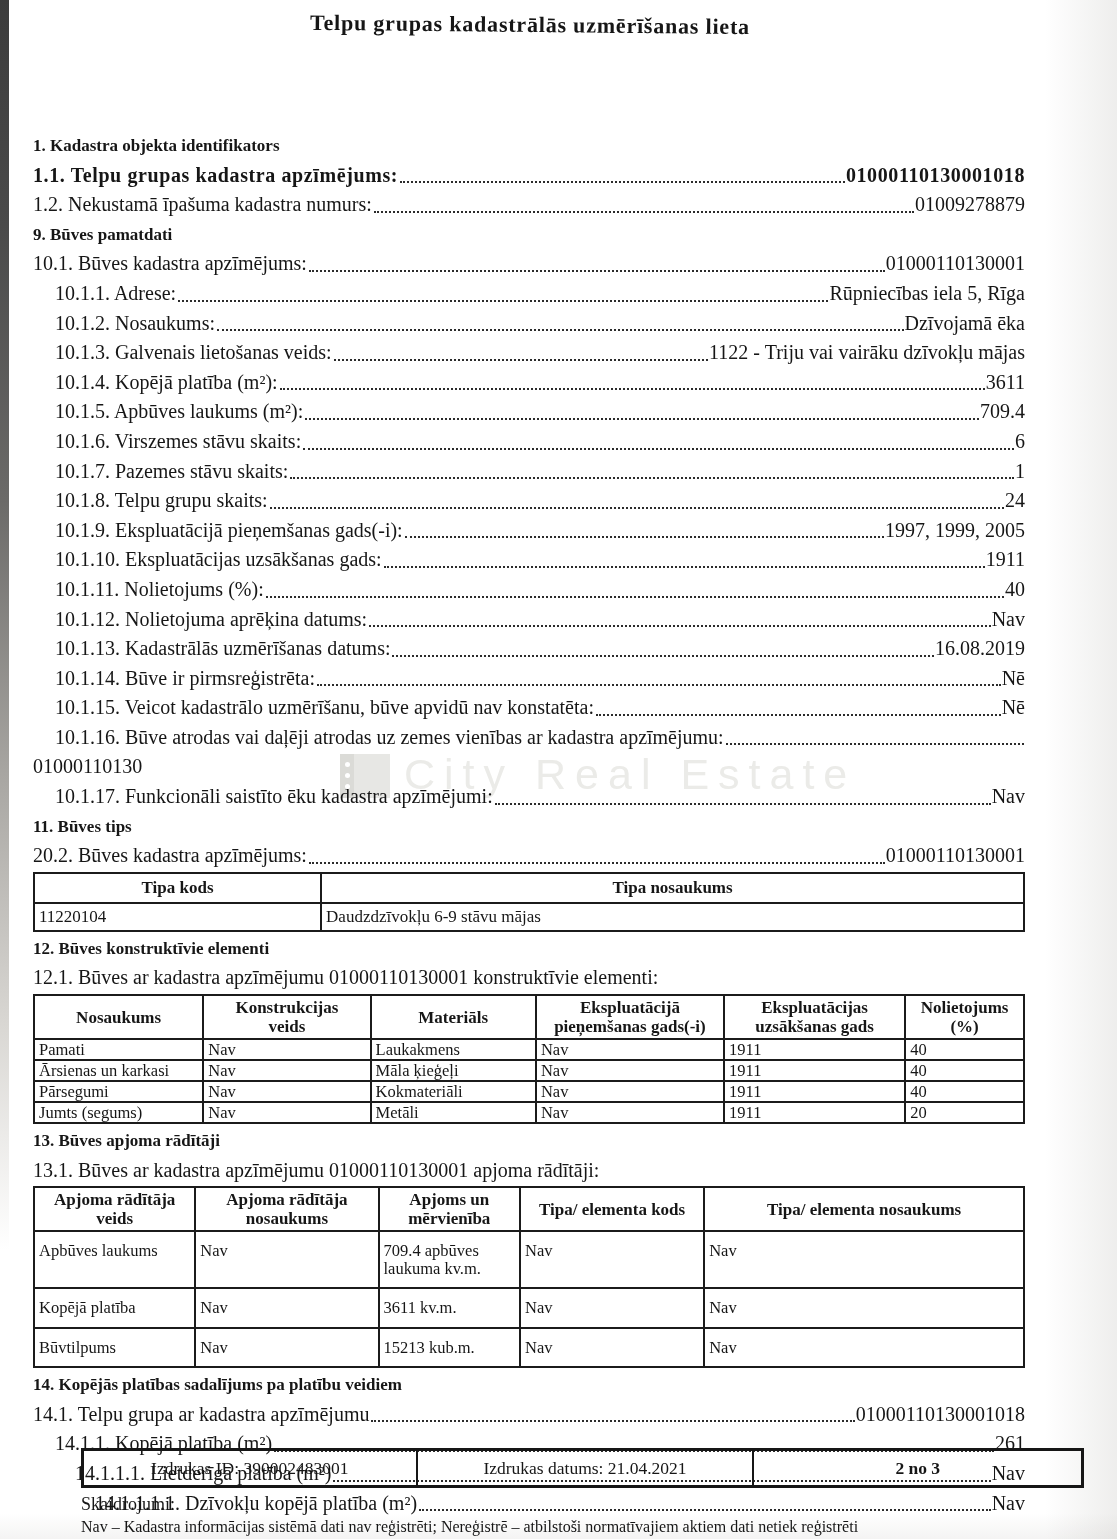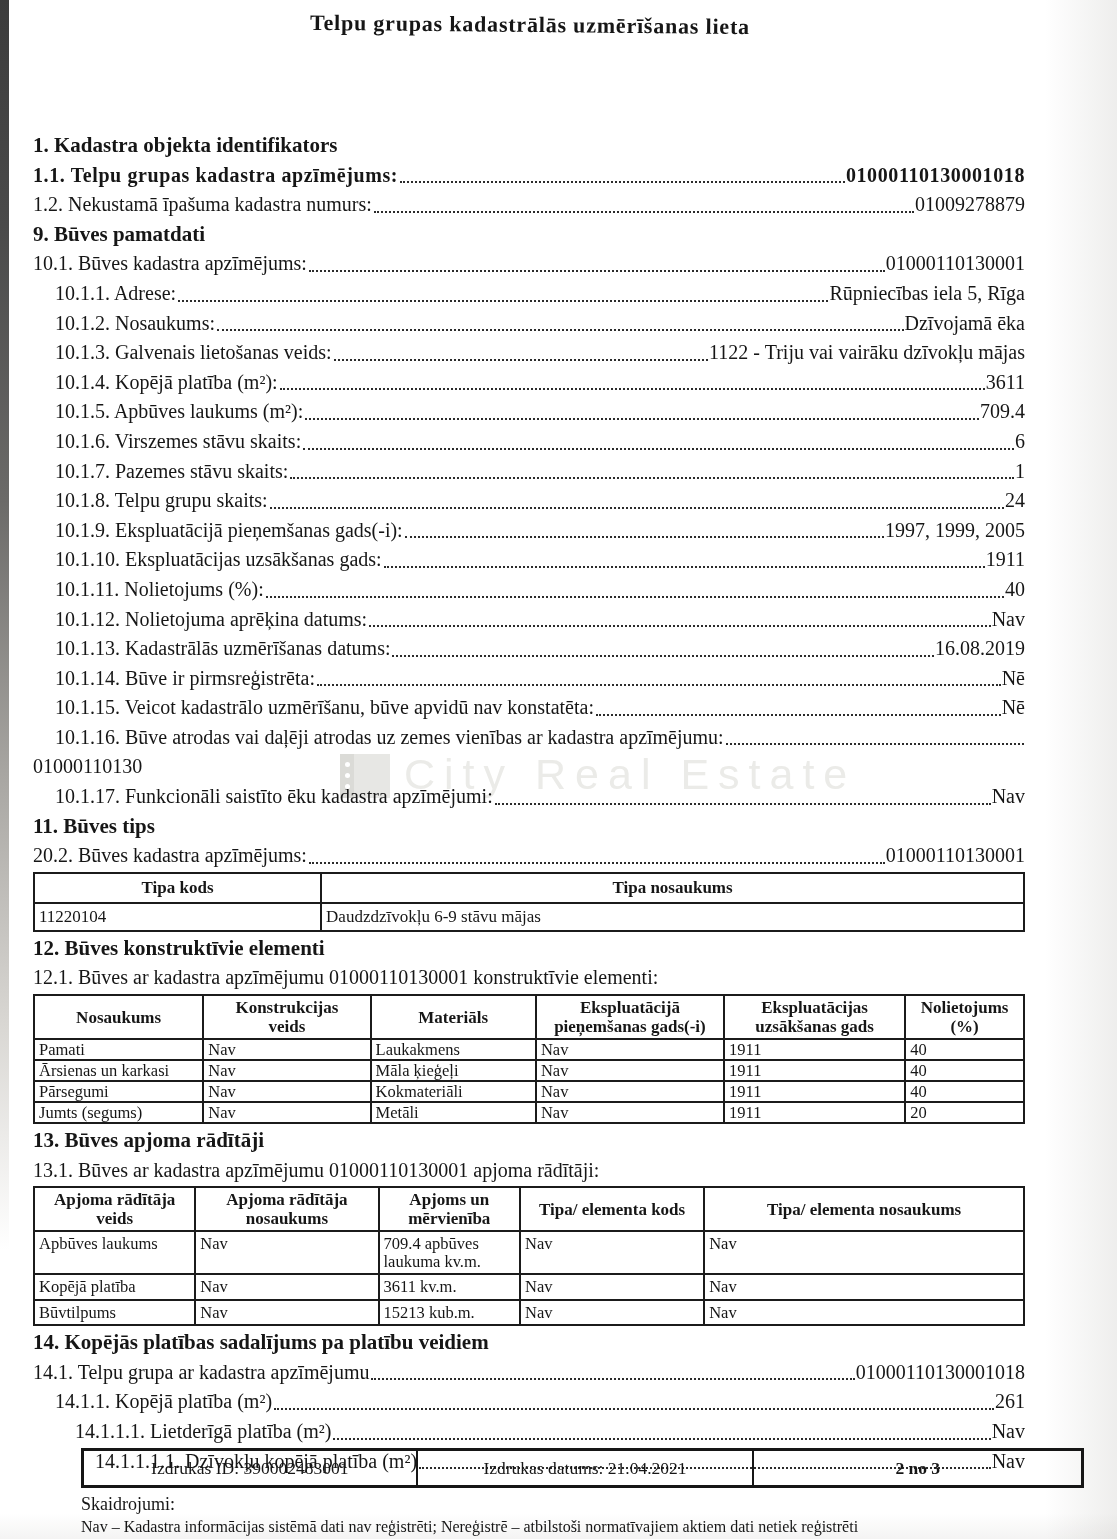--- a/index.html
+++ b/index.html
@@ -43,21 +43,21 @@
     content:""; position:absolute; left:5px; top:8px; width:5px; height:5px; border-radius:50%;
     background:#fff; box-shadow:0 11px 0 #fff, 0 22px 0 #fff;
   }
   .wm-text {
     font-family:"Liberation Sans", sans-serif; font-size:43px; line-height:64px;
     color:#ebebe8; letter-spacing:9px; margin-left:14px; white-space:nowrap; font-weight:400;
   }
 
   
   .content { position:absolute; left:33px; top:131px; width:992px; }
-  .h-line   { font-size:21px; font-weight:bold; line-height:29.6px; white-space:nowrap; }
+  .h-line   { font-size:17px; font-weight:bold; line-height:29.6px; white-space:nowrap; }
   .plain-line { font-size:20px; line-height:29.6px; white-space:nowrap; }
   .dotline { display:flex; align-items:baseline; line-height:29.6px; font-size:20px; white-space:nowrap;justify-content:flex-end; }
   .dotline .lab { flex:0 0 auto; }
   .dotline .leader {
     flex:1 1 auto; min-width:10px; align-self:flex-end;
     border-bottom:2.6px dotted #2b2b2b; margin:0 1px 7px 2px;
   }
   .dotline .val { flex:0 0 auto; }
   .dotline.bold { font-weight:bold; letter-spacing:0.6px; }
   .lvl-0 { padding-left:0; }
@@ -65,21 +65,21 @@
   .lvl-2 { padding-left:42px; }
   .lvl-3 { padding-left:62px; }
 
   
   table.tbl { width:100%; border-collapse:collapse; table-layout:fixed; margin:1px 0 2px 0; }
   .tbl th, .tbl td { border:2px solid #1b1b1b; overflow:hidden; }
   .tbl th { font-size:17px; font-weight:bold; text-align:center; white-space:pre-line; padding:2px 13px; line-height:19px; }
   .tbl td { font-size:16.5px; text-align:left; vertical-align:top; white-space:pre-line; padding:1px 4px; line-height:17px; }
   .tbl-tips th { line-height:24px; }
   .tbl-tips td { line-height:24px; font-size:17px; }
-  .tbl-apjoma td { line-height:17.5px; padding:3px 4px;margin-top:28px; }
+  .tbl-apjoma td { line-height:17.5px; padding:10px 4px;margin-top:28px; }
 
   
   .footer { position:absolute; left:33px; top:1448px; width:1003px;margin-left:48px; }
   table.ftbl { width:100%; border-collapse:collapse; table-layout:fixed; border:3px solid #161616; }
   .ftbl td { border:2px solid #161616; text-align:center; font-size:17.5px; padding:7px 4px; line-height:20px; }
   .ftbl td.bold { font-weight:bold; }
   .legend-title { font-size:18px; margin-top:5px; line-height:22px; }
   .legend-text  { font-size:16px; line-height:23px; }
 </style>
 </head>

